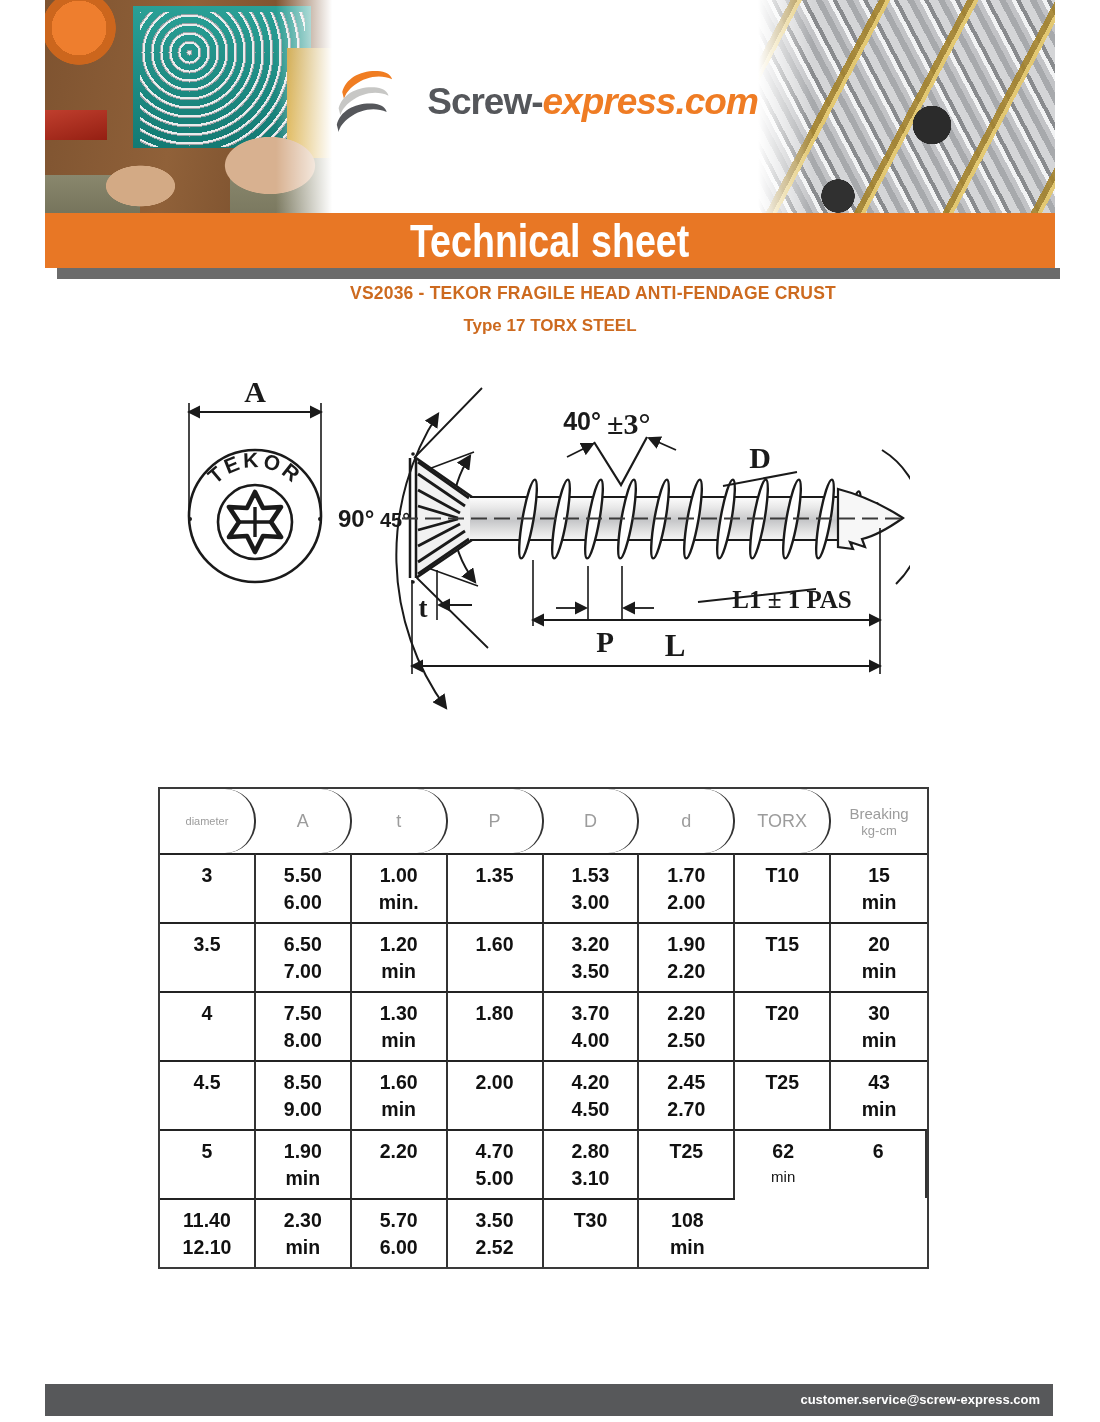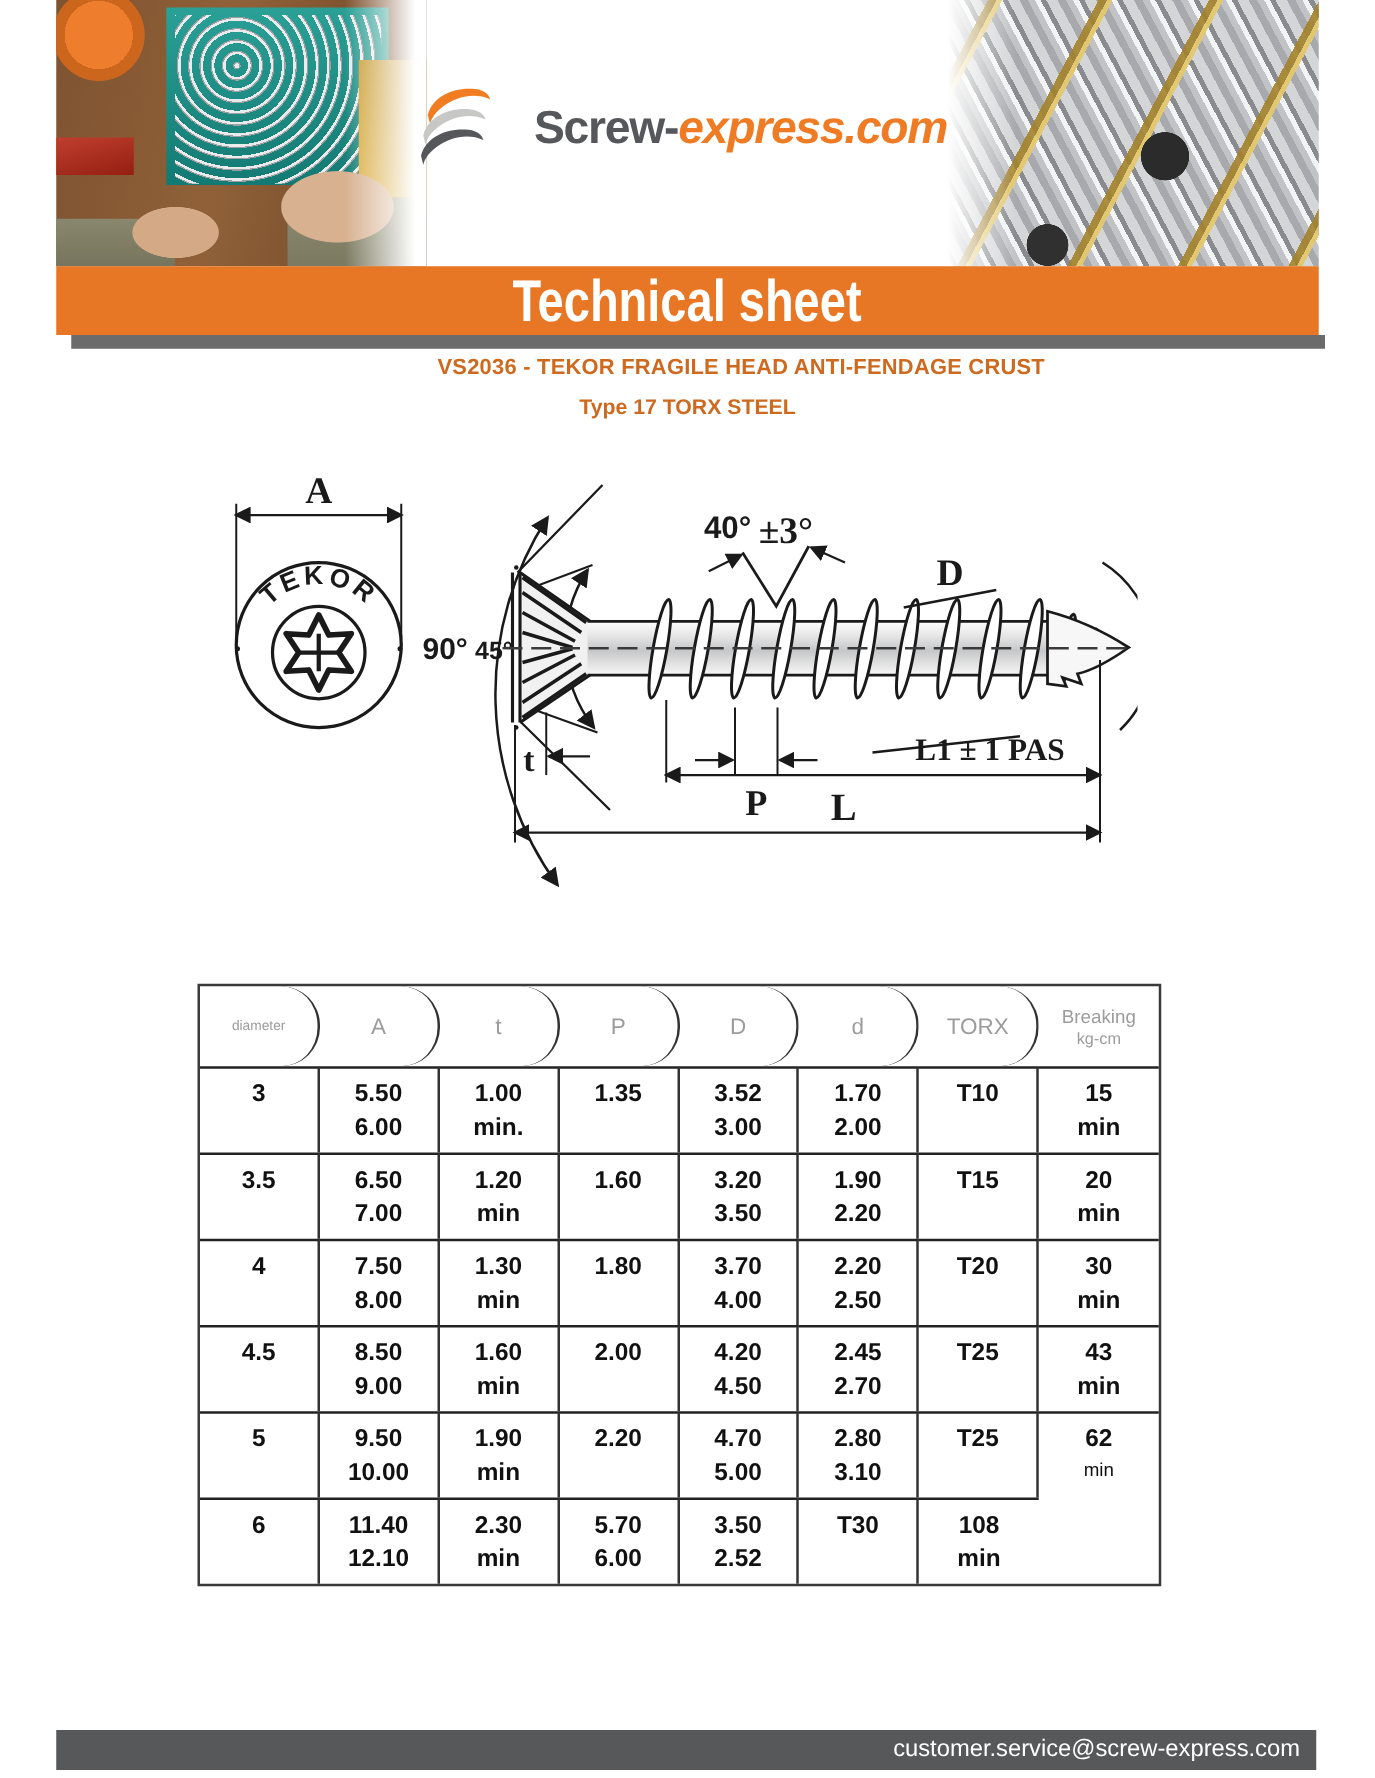--- a/index.html
+++ b/index.html
@@ -73,21 +73,21 @@
   .th.diam{font-size:11px;}
   .th .sub{font-size:13px;margin-top:1px;}
   .th .main{font-size:15px;}
   .c{height:69px;border-top:2.5px solid #232323;padding-top:7px;
      font-size:19.5px;font-weight:bold;color:#111;line-height:27px;}
   .c span{display:block;}
   .c .small-min{font-size:15px;font-weight:400;line-height:24px;}
 
   
   .footer-bar{position:absolute;left:45px;top:1384px;width:1008px;height:32px;background:#57585a;
-              color:#fff;text-align:right;font-size:19px;font-weight:normal;line-height:32px;
+              color:#fff;text-align:right;font-size:13px;font-weight:bold;line-height:32px;
               padding-right:13px;box-sizing:border-box;padding-left:48px;}
 </style>
 </head>
 <body>
 
 <div class="page">
 
   <div class="photo photo-left"></div>
   <div class="photo photo-right"></div>
 
@@ -245,21 +245,21 @@
     <div class="c">
         <span>5.50</span>
         <span>6.00</span>
       </div>
     <div class="c">
         <span>1.00</span>
         <span>min.</span>
       </div>
     <div class="c">1.35</div>
     <div class="c">
-        <span>3.52</span>
+        <span>1.53</span>
         <span>3.00</span>
       </div>
     <div class="c">
         <span>1.70</span>
         <span>2.00</span>
       </div>
     <div class="c">T10</div>
     <div class="c lastcol">
         <span>15</span>
         <span>min</span>
@@ -331,24 +331,20 @@
         <span>2.45</span>
         <span>2.70</span>
       </div>
     <div class="c">T25</div>
     <div class="c lastcol">
         <span>43</span>
         <span>min</span>
       </div>
 
     <div class="c">5</div>
-    <div class="c">
-        <span>9.50</span>
-        <span>10.00</span>
-      </div>
     <div class="c">
         <span>1.90</span>
         <span>min</span>
       </div>
     <div class="c">2.20</div>
     <div class="c">
         <span>4.70</span>
         <span>5.00</span>
       </div>
     <div class="c">

